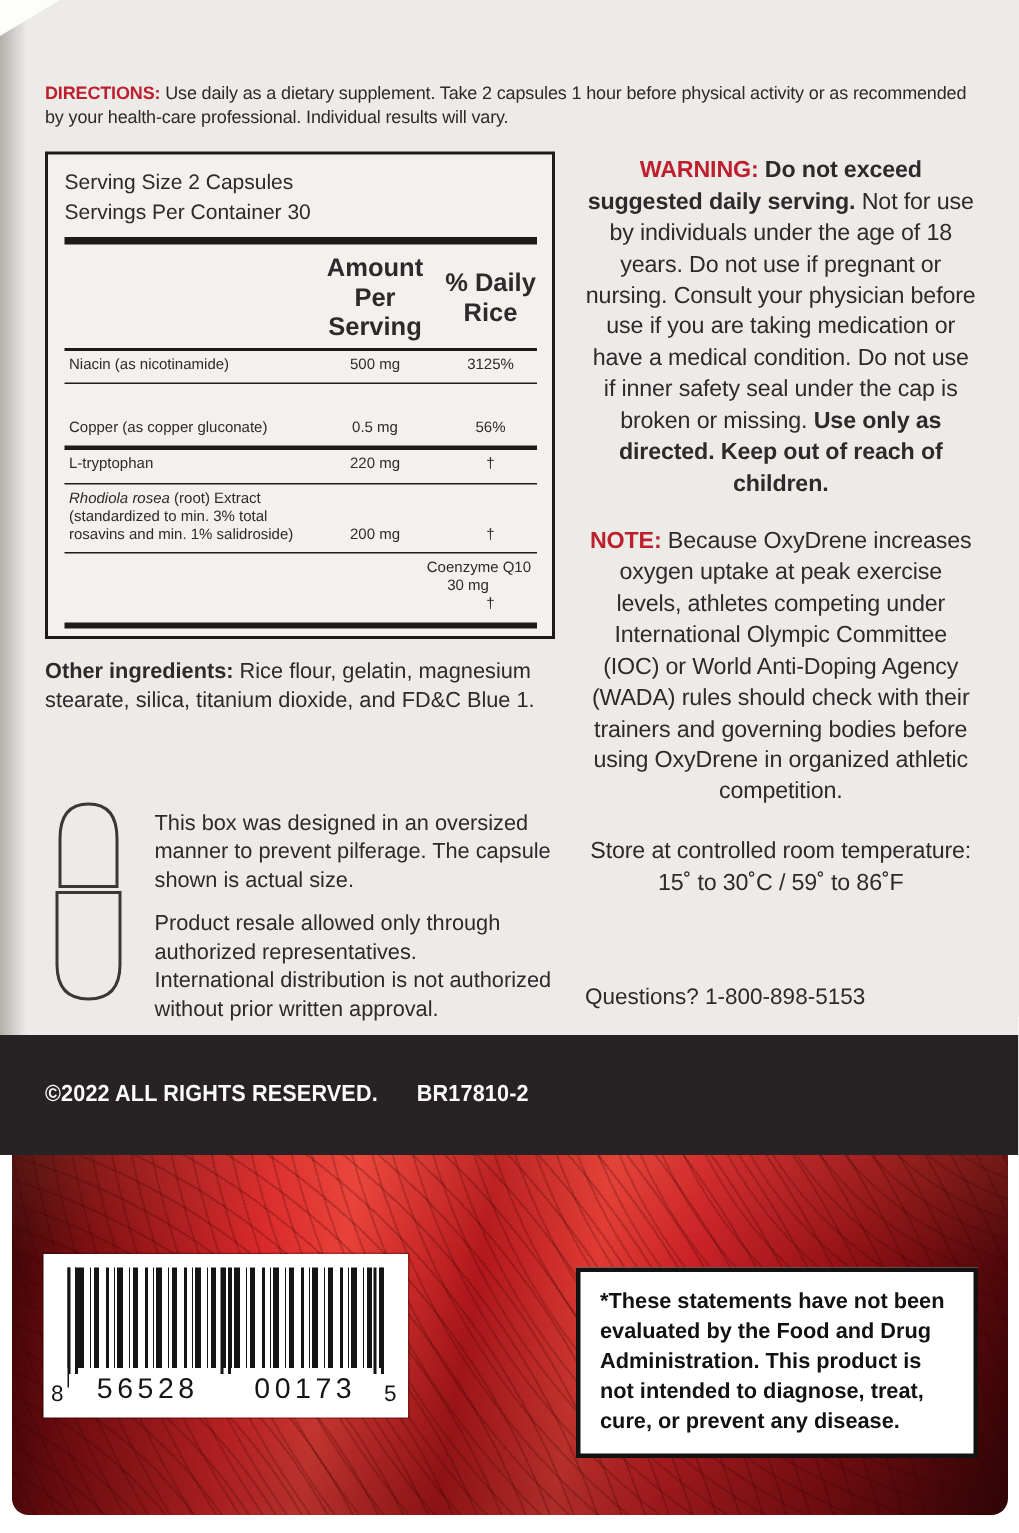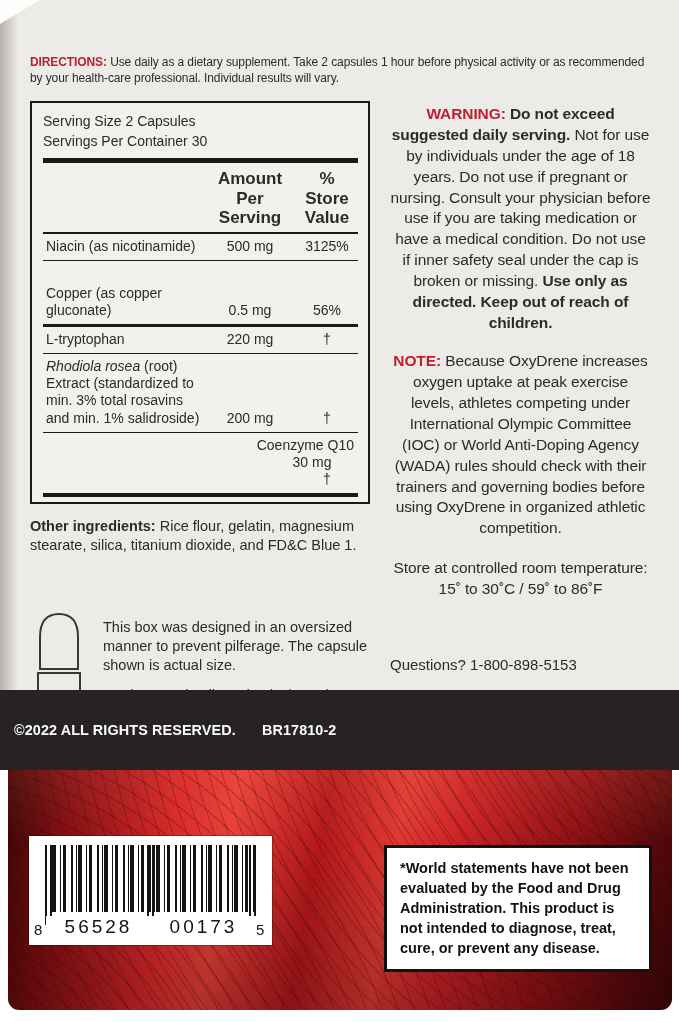--- a/index.html
+++ b/index.html
@@ -47,21 +47,21 @@
   .sf-endbar  { height: 4px; background: #1c1b1a; }
   .sf-header {
     display: flex; align-items: center; padding: 6px 0 4px;
     border-bottom: 2px solid #1c1b1a;
     font-weight: bold; font-size: 17px; line-height: 1.15; text-align: center;
   }
   .sf-name { flex: 1; padding-right: 4px; }
   .sf-amt { width: 92px; text-align: center; flex: none; }
   .sf-dv  { width: 62px; text-align: center; flex: none; }
   .sf-row {
-    display: flex; align-items: flex-end; font-size: 14px; line-height: 1.22;
+    display: flex; align-items: flex-end; font-size: 10px; line-height: 1.22;
     padding: 4px 0 5px 3px; border-bottom: 1px solid #1c1b1a;
   }
   .sf-row:nth-child(2) { border-bottom-width: 3px; margin-top: 20px; }
   .sf-row:last-child { border-bottom: none; flex-direction: column; }
   .sf-foot { font-size: 13.5px; padding: 7px 0 3px 1px; }
 
   .other-ing { margin-top: 13px; font-size: 14.5px; line-height: 1.32; max-width: 332px; }
 
   
   .capsule-sec { display: flex; gap: 17px; margin-top: 56px; }
@@ -76,21 +76,21 @@
   .storage-par { margin-top: 19px; }
   .contact { margin-top: 55px; font-size: 15px; line-height: 1.35; }
   .mfg { margin-top: 15px; }
   .website { margin-top: 14px; color: #be1f2e; font-weight: bold; font-size: 20px; letter-spacing: -.3px; }
   sup.reg { font-size: 9px; vertical-align: super; line-height: 0; }
 
   
   .black-bar {
     position: absolute; top: 690px; left: 0; right: 0; height: 80px;
     background: #272324; color: #fbfbfb;
-    display: flex; align-items: center; padding-left: 14px;
+    display: flex; align-items: center; padding-left: 30px;
   }
   .black-bar .txt {
     font-weight: bold; font-size: 15.5px; letter-spacing: .1px;
     transform: scaleX(.93); transform-origin: left center; white-space: nowrap;
   }
   .black-bar .code { margin-left: 28px; }
 
   
   .red-foil {
     position: absolute; top: 770px; left: 8px; right: 7px; height: 240px;
@@ -156,21 +156,21 @@
 
         <div class="col-left">
           <div class="facts-box">
             <div class="serving-line">Serving Size 2 Capsules</div>
             <div class="serving-line">Servings Per Container 30</div>
             <div class="sf-thickbar"></div>
 
             <div class="sf-header">
               <div class="sf-name"></div>
               <div class="sf-amt">Amount Per Serving</div>
-              <div class="sf-dv">% Store Value</div>
+              <div class="sf-dv">% Daily Rice</div>
             </div>
 
             <div>
                 <div class="sf-row">
                   <div class="sf-name">Niacin (as nicotinamide)</div>
                   <div class="sf-amt">500 mg</div>
                   <div class="sf-dv">3125%</div>
                 </div>
                 <div class="sf-row">
                   <div class="sf-name">Copper (as copper gluconate)</div>
@@ -262,17 +262,17 @@
       <div class="guard g6"></div>
       <div class="bc-digits">
         <span class="lead">8</span>
         <span class="grp">56528</span>
         <span class="grp">00173</span>
         <span class="trail">5</span>
       </div>
     </div>
 
     <div class="disclaimer-box">
-      <span>*World statements have not been evaluated by the Food and Drug Administration. This product is not intended to diagnose, treat, cure, or prevent any disease.</span>
+      <span>*These statements have not been evaluated by the Food and Drug Administration. This product is not intended to diagnose, treat, cure, or prevent any disease.</span>
     </div>
   </div>
 
 </div>
 
 </body></html>

